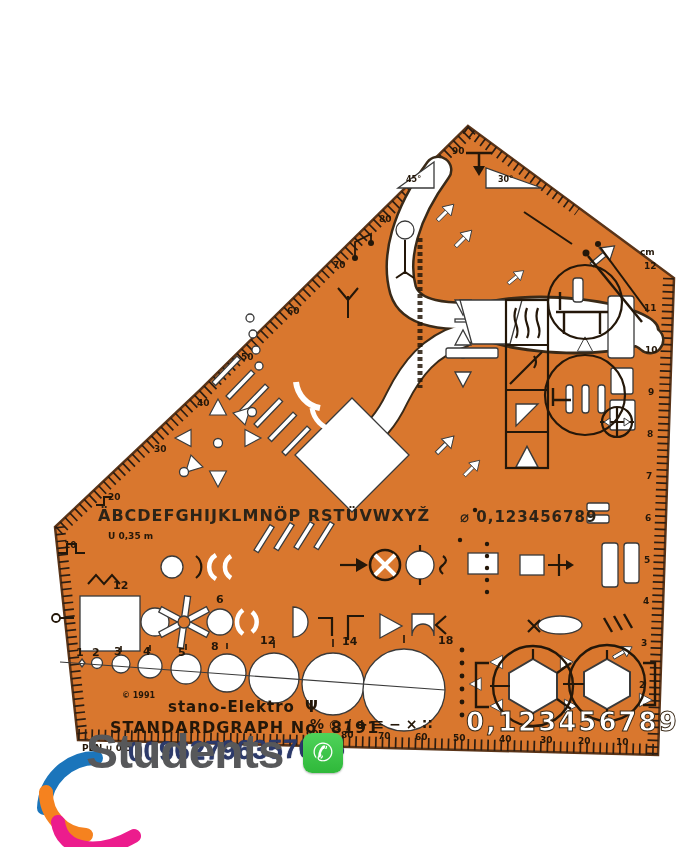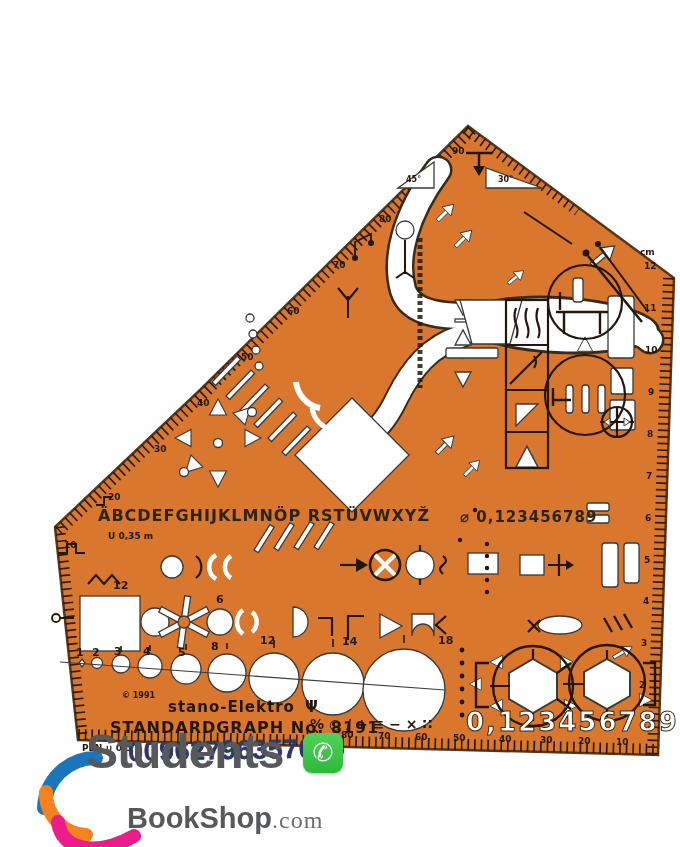--- a/index.html
+++ b/index.html
@@ -350,16 +350,13 @@
     <text class="tModel" x="110" y="733">STANDARDGRAPH No. 8191</text>
     <text class="t9" x="82" y="751">PEN ∪ 0,5</text>
   </g>
 </svg>
 
 <div class="overlay phone">00962796357075</div>
 <div class="overlay wa-badge">
   <span class="wa-glyph">✆</span>
 </div>
 <div class="overlay logo-top">Students</div>
-<div class="overlay logo-bottom">
-  <span>BookShop</span><span class="logo-com">.com</span>
 </div>
-</div>
 
 </body></html>

